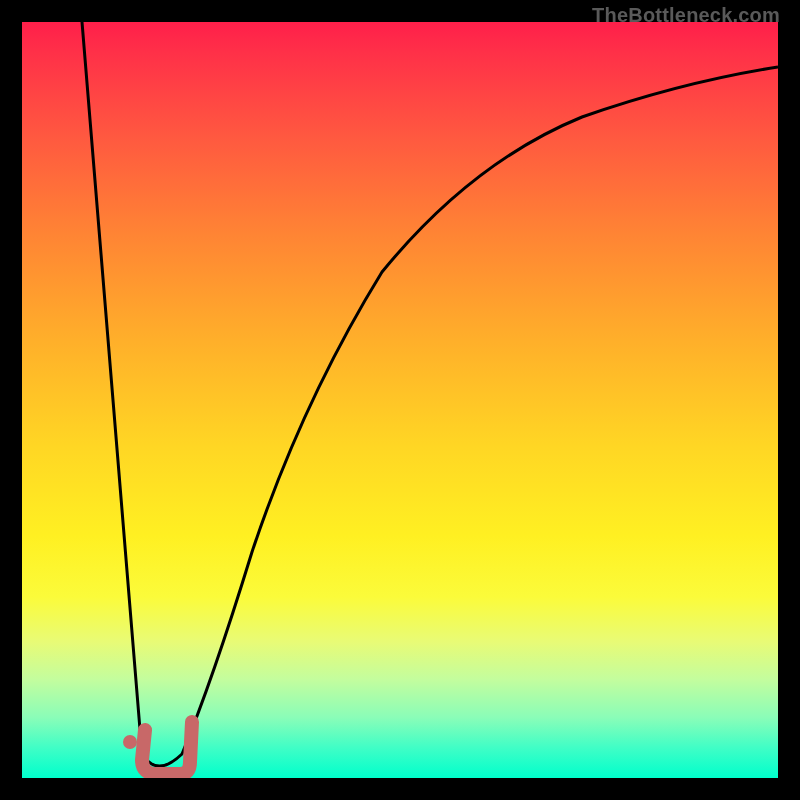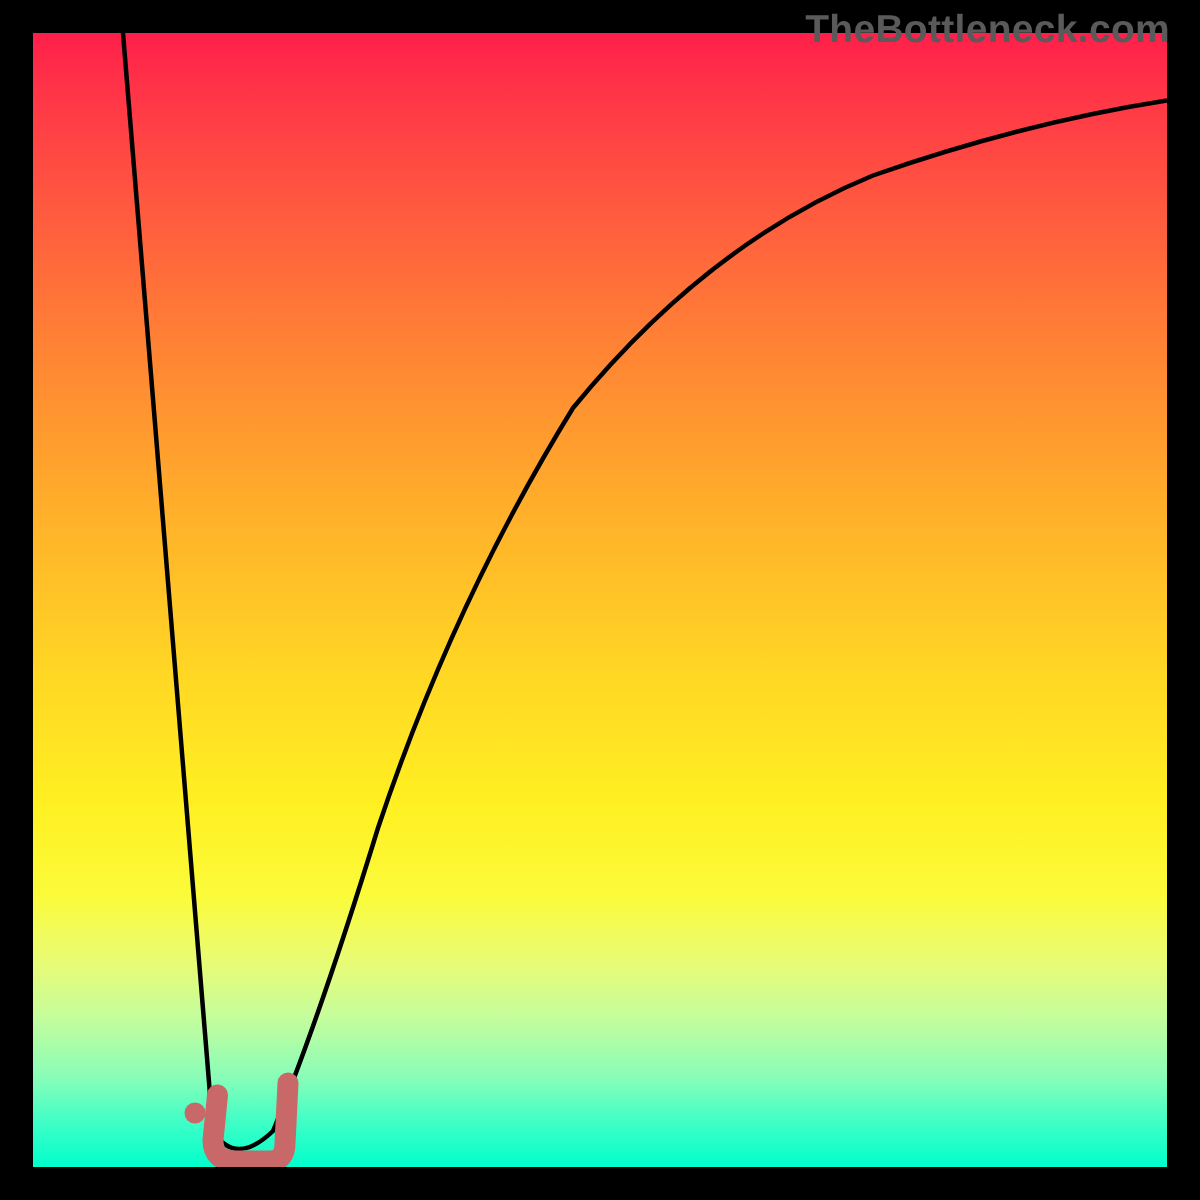--- a/index.html
+++ b/index.html
@@ -8,21 +8,21 @@
     height: 800px;
     background: #000;
     font-family: Arial, sans-serif;
     position: relative;
     overflow: hidden;
   }
   .watermark {
     position: absolute;
     top: 4px;
     right: 20px;
-    font-size: 26px;
+    font-size: 20px;
     font-weight: bold;
     color: #5a5a5a;
     z-index: 10;
     letter-spacing: 0.2px;
   }
   .frame {
     position: absolute;
     top: 22px;
     left: 22px;
     width: 756px;

